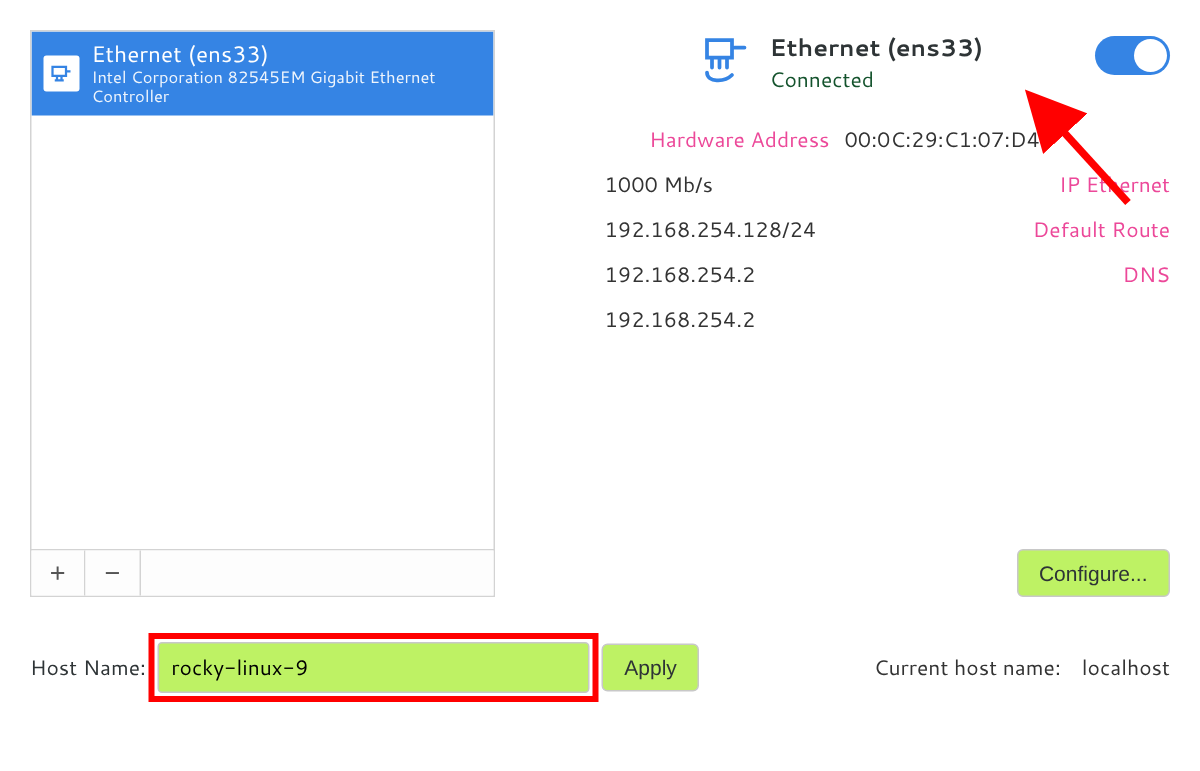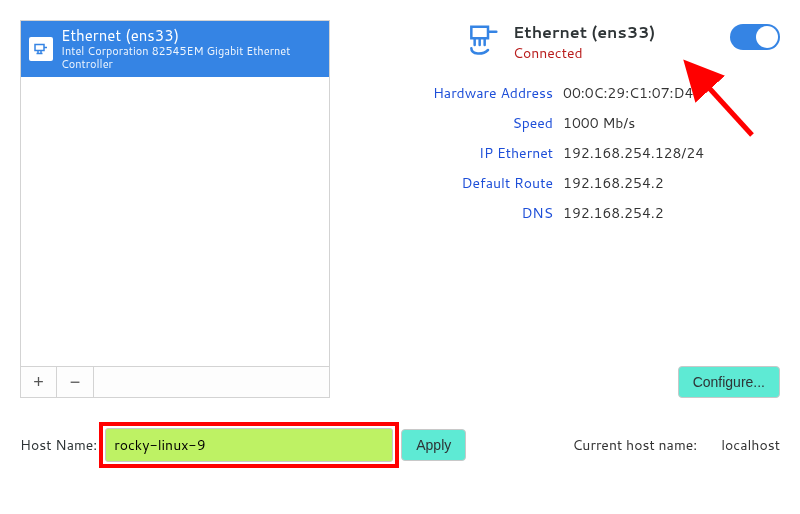--- a/index.html
+++ b/index.html
@@ -91,21 +91,21 @@
       padding-left: 60px;
     }
     .big-icon {
       width: 40px;
       height: 40px;
       margin-right: 10px;
       flex-shrink: 0;
     }
     .header-text { flex: 1; }
     .header-title { font-weight: bold; font-size: 16px; }
-    .header-status { color: #b91c1c; font-size: 14px; }
+    .header-status { color: #14532d; font-size: 14px; }
     .toggle {
       width: 50px;
       height: 26px;
       background: #3584e4;
       border-radius: 13px;
       position: relative;
       cursor: pointer;
       flex-shrink: 0;
       margin-top: 4px;
     }
@@ -119,30 +119,30 @@
       border-radius: 50%;
     }
     .detail-grid {
       display: grid;
       grid-template-columns: 150px 1fr;
       row-gap: 10px;
       column-gap: 10px;
       font-size: 14px;
       color: #333;
     }
-    .detail-grid .label { text-align: right; color: #1d4ed8; }
+    .detail-grid .label { text-align: right; color: #ec4899; }
     .detail-grid .value { text-align: left; }
     .configure-row {
       margin-top: auto;
       display: flex;
       justify-content: flex-end;
       padding-top: 20px;
     }
     .btn {
-      background: #5eead4;
+      background: #bef264;
       border: 1px solid #c8c8c8;
       border-radius: 4px;
       padding: 7px 14px;
       font-size: 14px;
       color: #2e3436;
       cursor: pointer;
     }
     
     .hostname-area {
       display: flex;
@@ -169,21 +169,21 @@
       position: absolute;
       top: -6px;
       left: -6px;
       right: -6px;
       bottom: -6px;
       border: 4px solid #ff0000;
       pointer-events: none;
     }
     .spacer { flex: 1; }
     .current-hostname-label { color: #333; }
-    .current-hostname-value { margin-left: 16px; color: #333; }
+    .current-hostname-value { margin-left: 6px; color: #333; }
     
     .arrow-annot {
       position: absolute;
       top: 55px;
       right: 38px;
       width: 90px;
       height: 90px;
       pointer-events: none;
     }
   </style>
@@ -224,21 +224,20 @@
         <div class="header-status">Connected</div>
       </div>
       <div class="toggle">
         <div class="knob"></div>
       </div>
     </div>
 
     <div class="detail-grid">
       <div class="label">Hardware Address</div>
       <div class="value">00:0C:29:C1:07:D4</div>
-      <div class="label">Speed</div>
       <div class="value">1000 Mb/s</div>
       <div class="label">IP Ethernet</div>
       <div class="value">192.168.254.128/24</div>
       <div class="label">Default Route</div>
       <div class="value">192.168.254.2</div>
       <div class="label">DNS</div>
       <div class="value">192.168.254.2</div>
     </div>
 
     <div class="configure-row">

